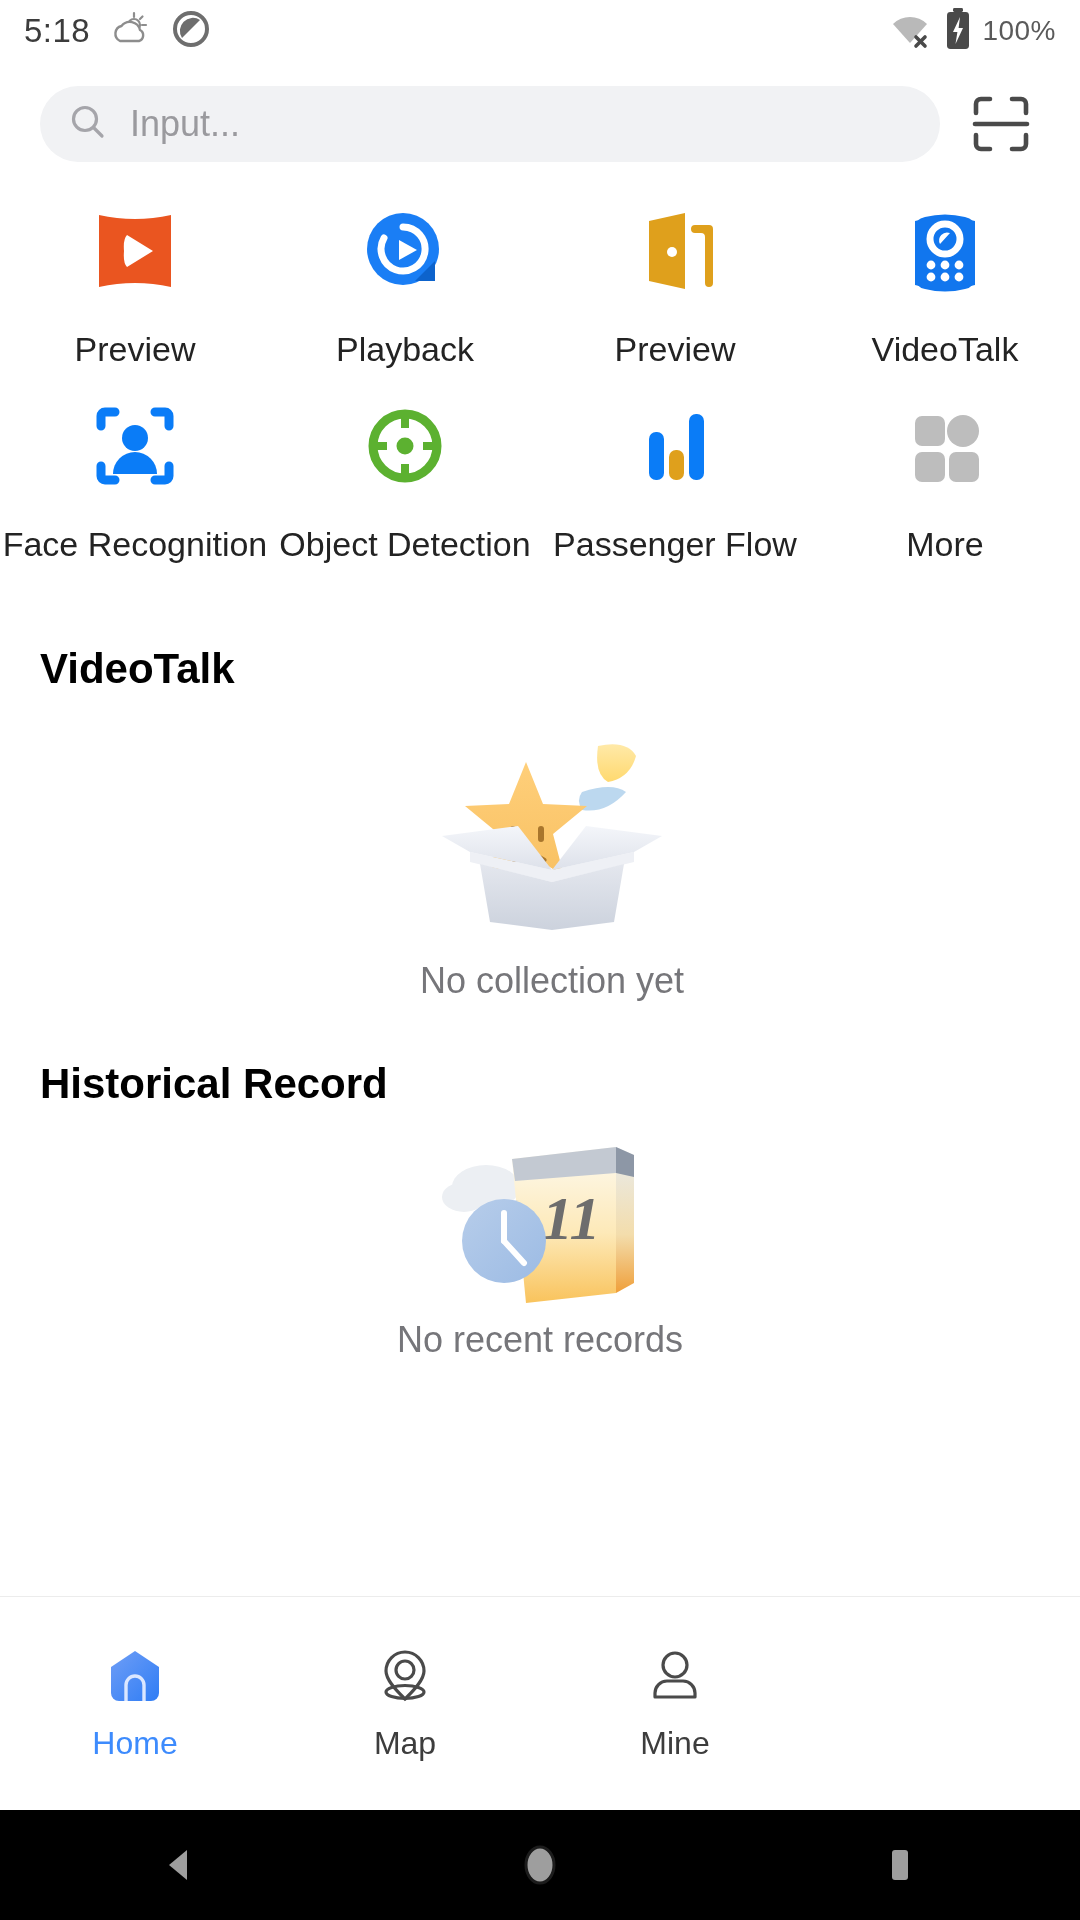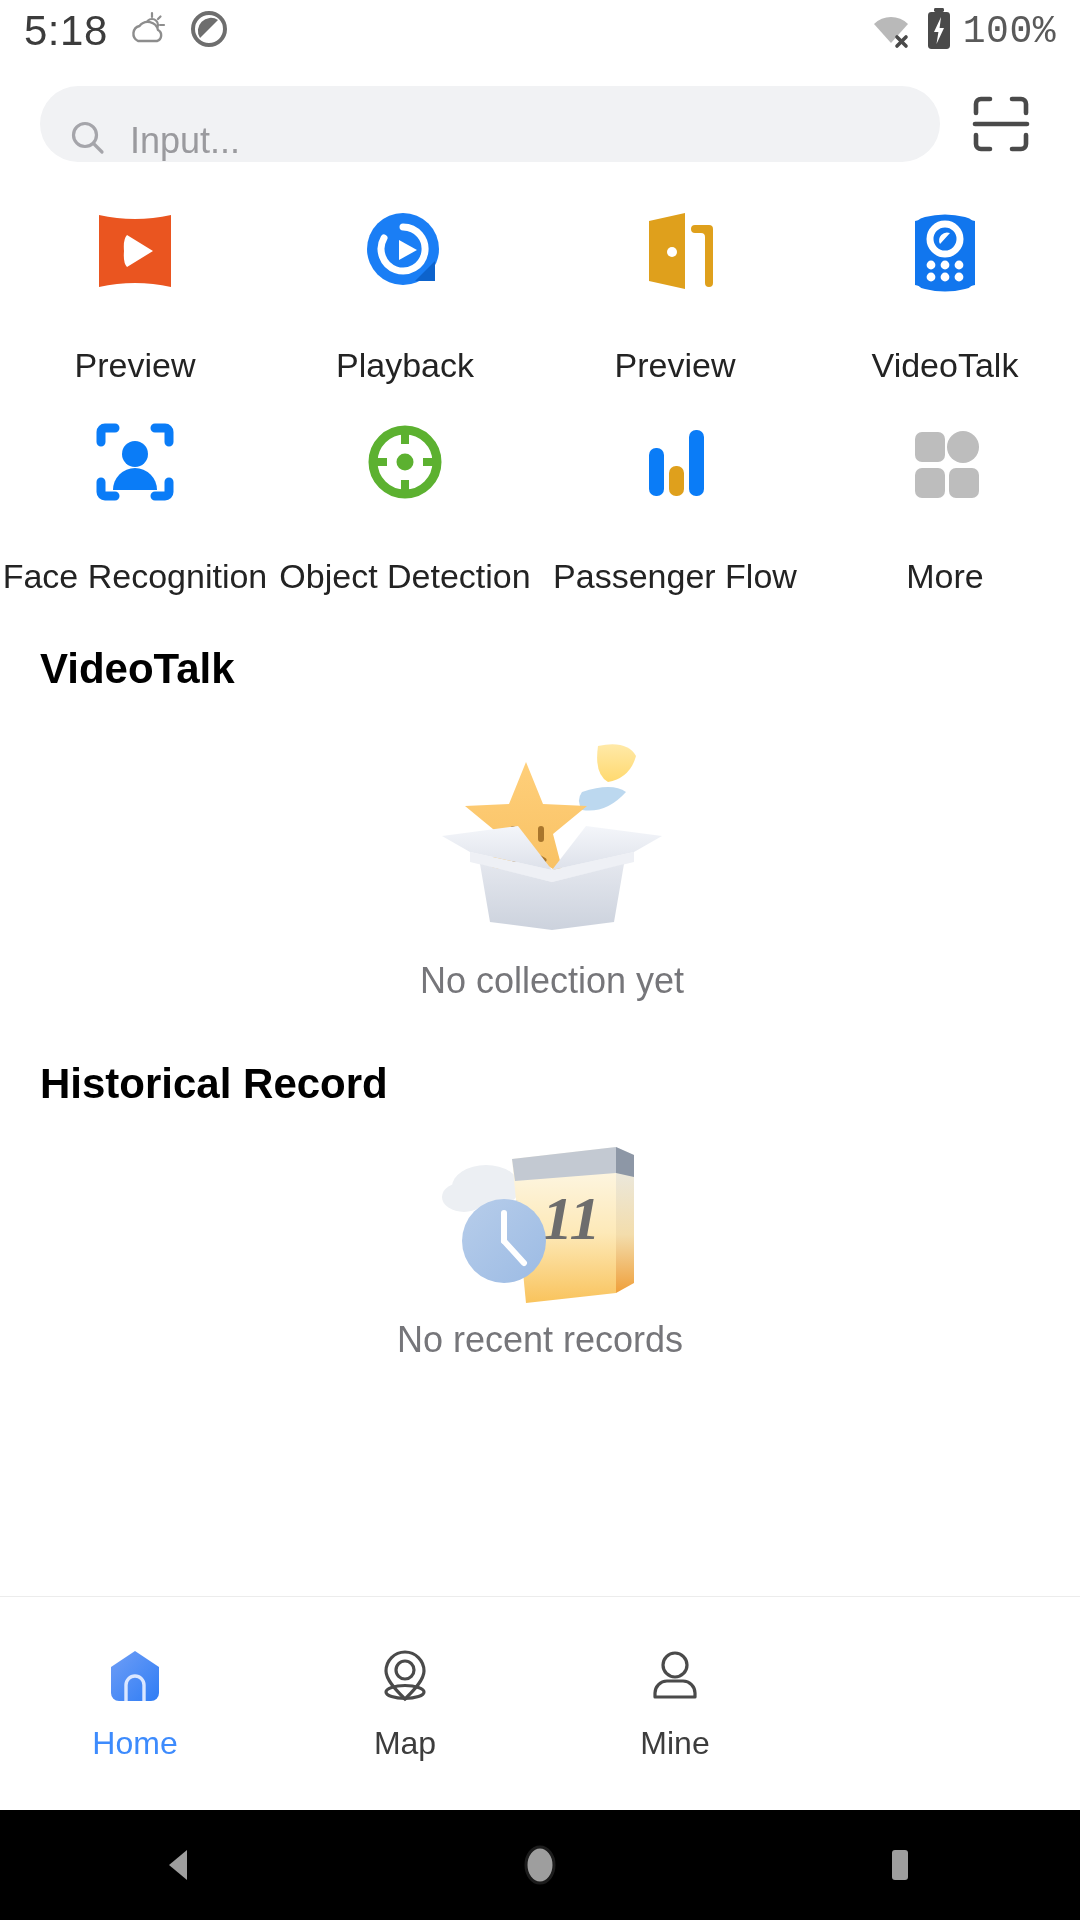--- a/index.html
+++ b/index.html
@@ -13,43 +13,43 @@
   }
 
   
   .statusbar{
     position:absolute; top:0; left:0; width:1080px; height:62px;
     display:flex; align-items:center; justify-content:space-between;
     padding:0 24px;
   }
   .sb-left{ display:flex; align-items:center; gap:18px; }
   .sb-right{ display:flex; align-items:center; gap:10px; }
-  .sb-time{ font-size:42px; color:#3c3c3c; letter-spacing:0.5px; }
-  .sb-pct{ font-size:38px; color:#5a5a5a; letter-spacing:0.5px;font-family:Liberation Mono, monospace; }
+  .sb-time{ font-size:33px; color:#3c3c3c; letter-spacing:0.5px; }
+  .sb-pct{ font-size:28px; color:#5a5a5a; letter-spacing:0.5px; }
 
   
   .searchrow{
     position:absolute; top:80px; left:0; width:1080px; height:88px;
     display:flex; align-items:center; padding:0 40px; gap:22px;
   }
   .searchbox{
     flex:1; height:76px; border-radius:38px; background:#f1f2f4;
-    display:flex; align-items:flex-end; padding:0 28px; gap:22px;
+    display:flex; align-items:center; padding:0 28px; gap:22px;
   }
   .search-ph{ font-size:36px; color:#9a9a9e; }
   .scanbtn{ width:78px; height:78px; display:flex; align-items:center; justify-content:center; }
 
   
   .grid{
     position:absolute; top:196px; left:0; width:1080px;
     display:grid; grid-template-columns:repeat(4,1fr); row-gap:22px;
   }
   .cell{ display:flex; flex-direction:column; align-items:center; }
   .cell .ico{ width:110px; height:110px; display:flex; align-items:center; justify-content:center; }
-  .cell .lbl{ margin-top:40px; font-size:34px; color:#232323; white-space:nowrap; }
+  .cell .lbl{ margin-top:24px; font-size:34px; color:#232323; white-space:nowrap; }
 
   
   .section-title{
     position:absolute; left:40px; font-size:42px; font-weight:bold; color:#000;
   }
   .empty{
     position:absolute; left:0; width:1080px;
     display:flex; flex-direction:column; align-items:center;
   }
   .empty .txt{ font-size:36px; color:#76767a; }

